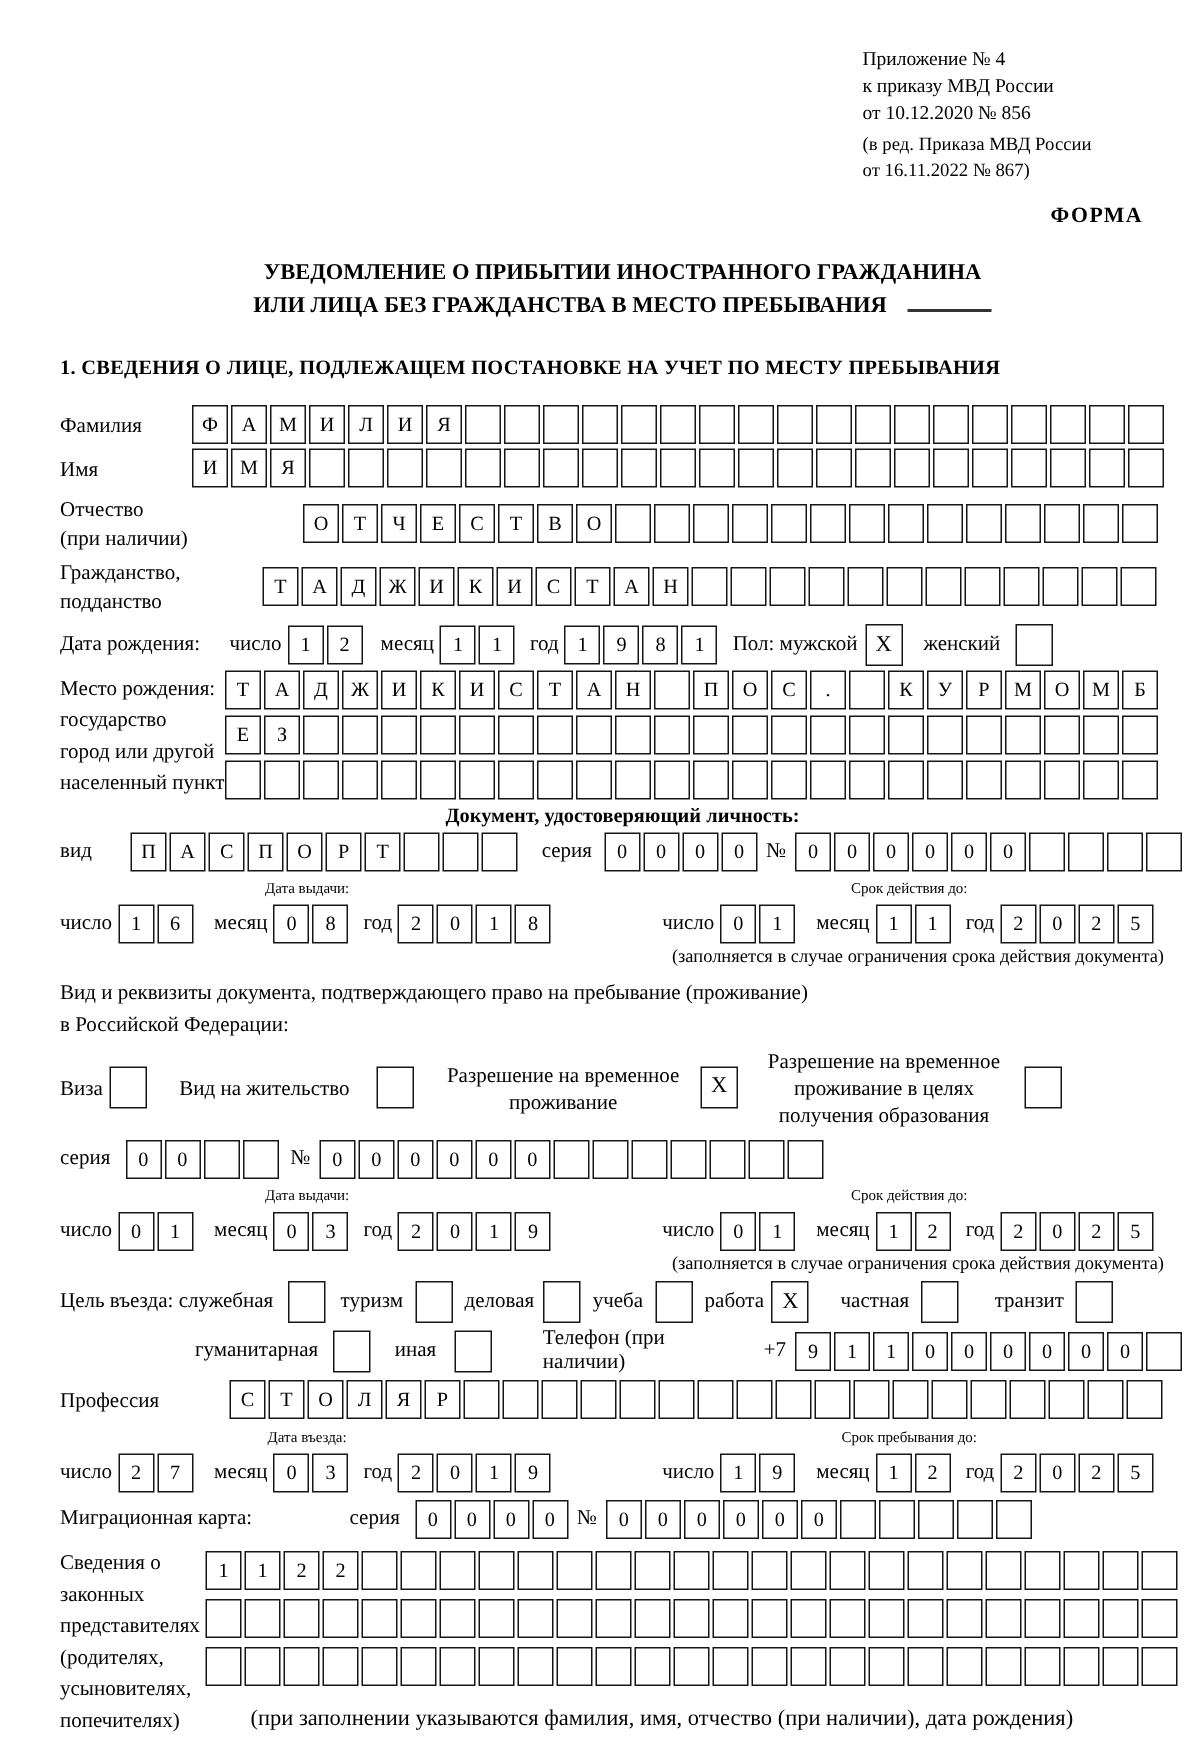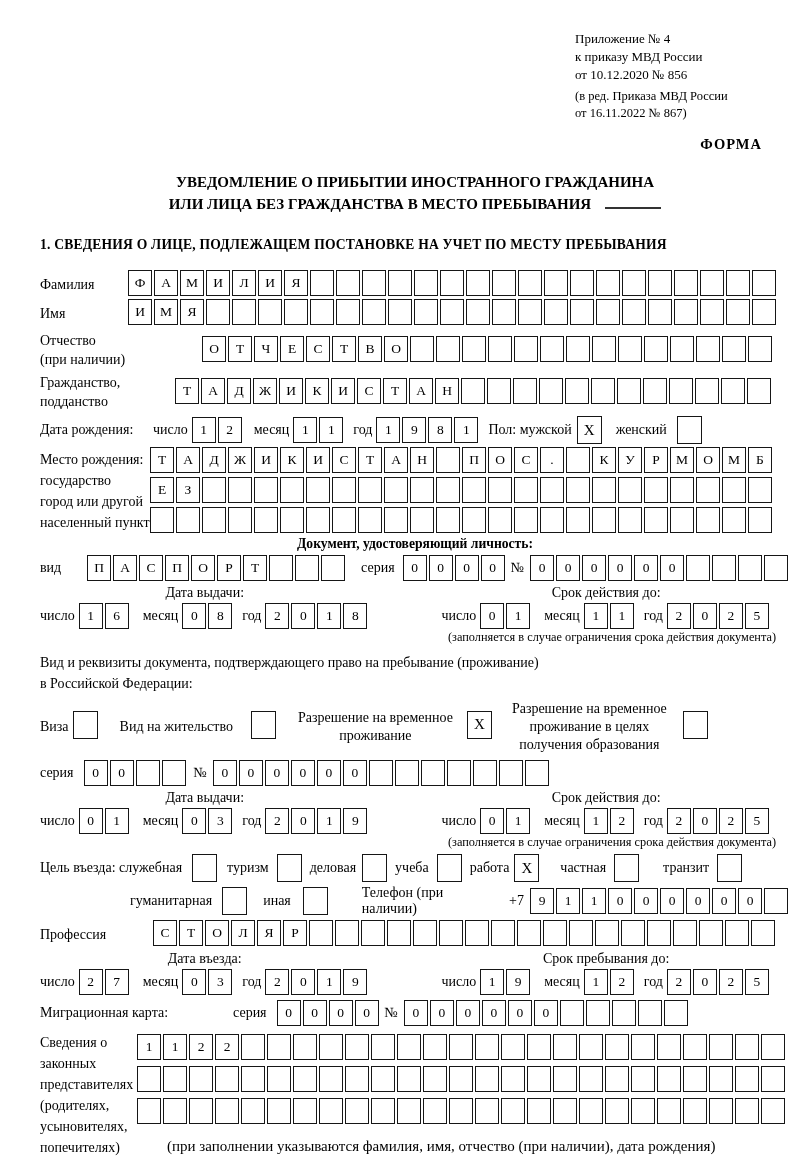--- a/index.html
+++ b/index.html
@@ -18,21 +18,21 @@
   .lbl-col{flex:none;line-height:19px;padding-top:2px;}
   .cells{display:flex;flex:none;}
   .cell{box-sizing:border-box;flex:none;display:inline-flex;align-items:center;
         justify-content:center;width:24px;height:26px;border:1.8px solid #161616;
         margin-right:2px;font-size:13.5px;background:#fff;}
   .checkbox{box-sizing:border-box;flex:none;display:inline-flex;align-items:center;
         justify-content:center;width:25px;height:28px;border:1.8px solid #161616;
         font-size:15px;background:#fff;}
   .doc-head{text-align:center;font-weight:bold;font-size:13.6px;margin-top:3px;}
   .dg{display:flex;flex-direction:column;}
-  .dg-head{text-align:center;font-size:14px;line-height:17px;}
+  .dg-head{text-align:center;font-size:10px;line-height:17px;}
   .dg-row{display:flex;align-items:center;margin-top:2px;}
   .dlbl{padding:0 4px 0 0;}
   .note{font-size:12.3px;text-align:right;padding-right:14px;margin-top:1px;}
   .intro{margin-top:7px;line-height:21px;font-size:14px;}
   .plbl{padding-top:5px;}
   .plbl-c{text-align:center;line-height:18px;padding-top:5px;}
   .note-center{font-size:15px;margin-top:2px;padding-left:130px;}
 </style>
 </head>
 <body>

